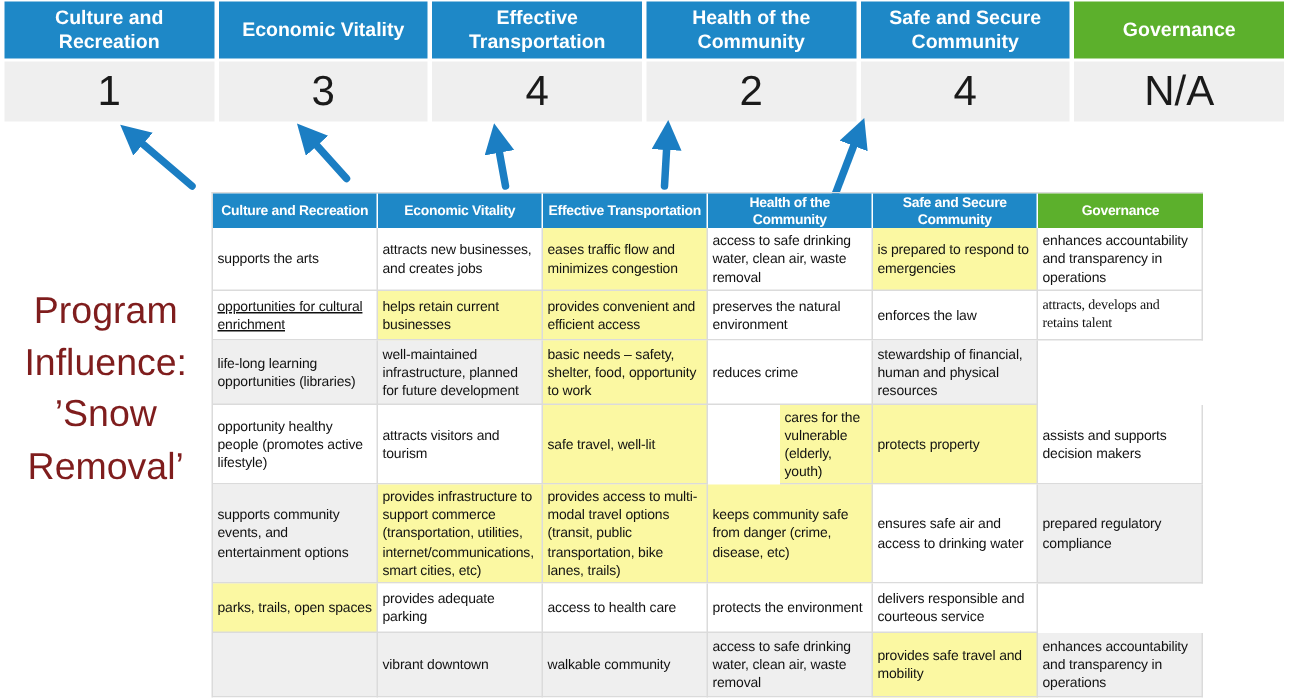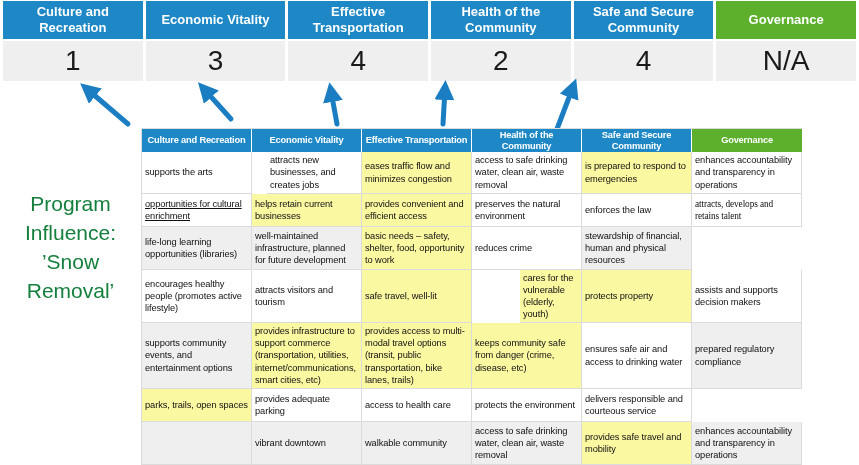--- a/index.html
+++ b/index.html
@@ -28,21 +28,21 @@
   }
   .score-box{
     height:40px;display:flex;align-items:center;justify-content:center;
     background:var(--score-bg);font-size:28px;color:#1a1a1a;
   }
   
   .arrow-layer{position:absolute;left:0;top:78px;width:859px;height:56px;}
   
   .program-title{
     position:absolute;left:0;top:190px;width:141px;text-align:center;
-    font-size:21px;line-height:1.38;color:#15803d;
+    font-size:25px;line-height:1.38;color:#7f1d1d;
   }
   
   .influence-table{
     position:absolute;left:141px;top:128px;width:661px;
     border-left:1px solid var(--border);border-top:1px solid var(--border);
     box-sizing:border-box;
   }
   .trow{display:grid;grid-template-columns:repeat(6,1fr);}
   .th{
     min-height:23px;display:flex;align-items:center;justify-content:center;
@@ -108,21 +108,21 @@
     <div class="trow">
       <div class="th">Culture and Recreation</div>
       <div class="th">Economic Vitality</div>
       <div class="th">Effective Transportation</div>
       <div class="th">Health of the Community</div>
       <div class="th">Safe and Secure Community</div>
       <div class="th green">Governance</div>
     </div>
     <div class="trow">
       <div class="cell bg-w" style="min-height: 42px;">supports the arts</div>
-      <div class="cell bg-w" style="min-height: 42px; margin-left: 15px;">attracts new businesses, and creates jobs</div>
+      <div class="cell bg-w" style="min-height: 42px;">attracts new businesses, and creates jobs</div>
       <div class="cell bg-y" style="min-height: 42px;">eases traffic flow and minimizes congestion</div>
       <div class="cell bg-w" style="min-height: 42px;">access to safe drinking water, clean air, waste removal</div>
       <div class="cell bg-y" style="min-height: 42px;">is prepared to respond to emergencies</div>
       <div class="cell bg-w" style="min-height: 42px;">enhances accountability and transparency in operations</div>
     </div>
     <div class="trow">
       <div class="cell bg-w" style="min-height: 33px; text-decoration: underline;">opportunities for cultural enrichment</div>
       <div class="cell bg-y" style="min-height: 33px;">helps retain current businesses</div>
       <div class="cell bg-y" style="min-height: 33px;">provides convenient and efficient access</div>
       <div class="cell bg-w" style="min-height: 33px;">preserves the natural environment</div>
@@ -130,21 +130,21 @@
       <div class="cell bg-w" style="min-height: 33px; font-family: Liberation Serif, serif;">attracts, develops and retains talent</div>
     </div>
     <div class="trow">
       <div class="cell bg-g" style="min-height: 43px;">life-long learning opportunities (libraries)</div>
       <div class="cell bg-g" style="min-height: 43px;">well-maintained infrastructure, planned for future development</div>
       <div class="cell bg-y" style="min-height: 43px;">basic needs – safety, shelter, food, opportunity to work</div>
       <div class="cell bg-w" style="min-height: 43px;">reduces crime</div>
       <div class="cell bg-g" style="min-height: 43px;">stewardship of financial, human and physical resources</div>
     </div>
     <div class="trow">
-      <div class="cell bg-w" style="min-height: 27px;">encourages healthy people (promotes active lifestyle)</div>
+      <div class="cell bg-w" style="min-height: 27px;">opportunity healthy people (promotes active lifestyle)</div>
       <div class="cell bg-w" style="min-height: 27px;">attracts visitors and tourism</div>
       <div class="cell bg-y" style="min-height: 27px;">safe travel, well-lit</div>
       <div class="cell bg-y" style="min-height: 27px; margin-left: 48px;">cares for the vulnerable (elderly, youth)</div>
       <div class="cell bg-y" style="min-height: 27px;">protects property</div>
       <div class="cell bg-w" style="min-height: 27px;">assists and supports decision makers</div>
     </div>
     <div class="trow">
       <div class="cell bg-g" style="min-height: 57px;">supports community events, and entertainment options</div>
       <div class="cell bg-y" style="min-height: 57px;">provides infrastructure to support commerce (transportation, utilities, internet/communications, smart cities, etc)</div>
       <div class="cell bg-y" style="min-height: 57px;">provides access to multi-modal travel options (transit, public transportation, bike lanes, trails)</div>

